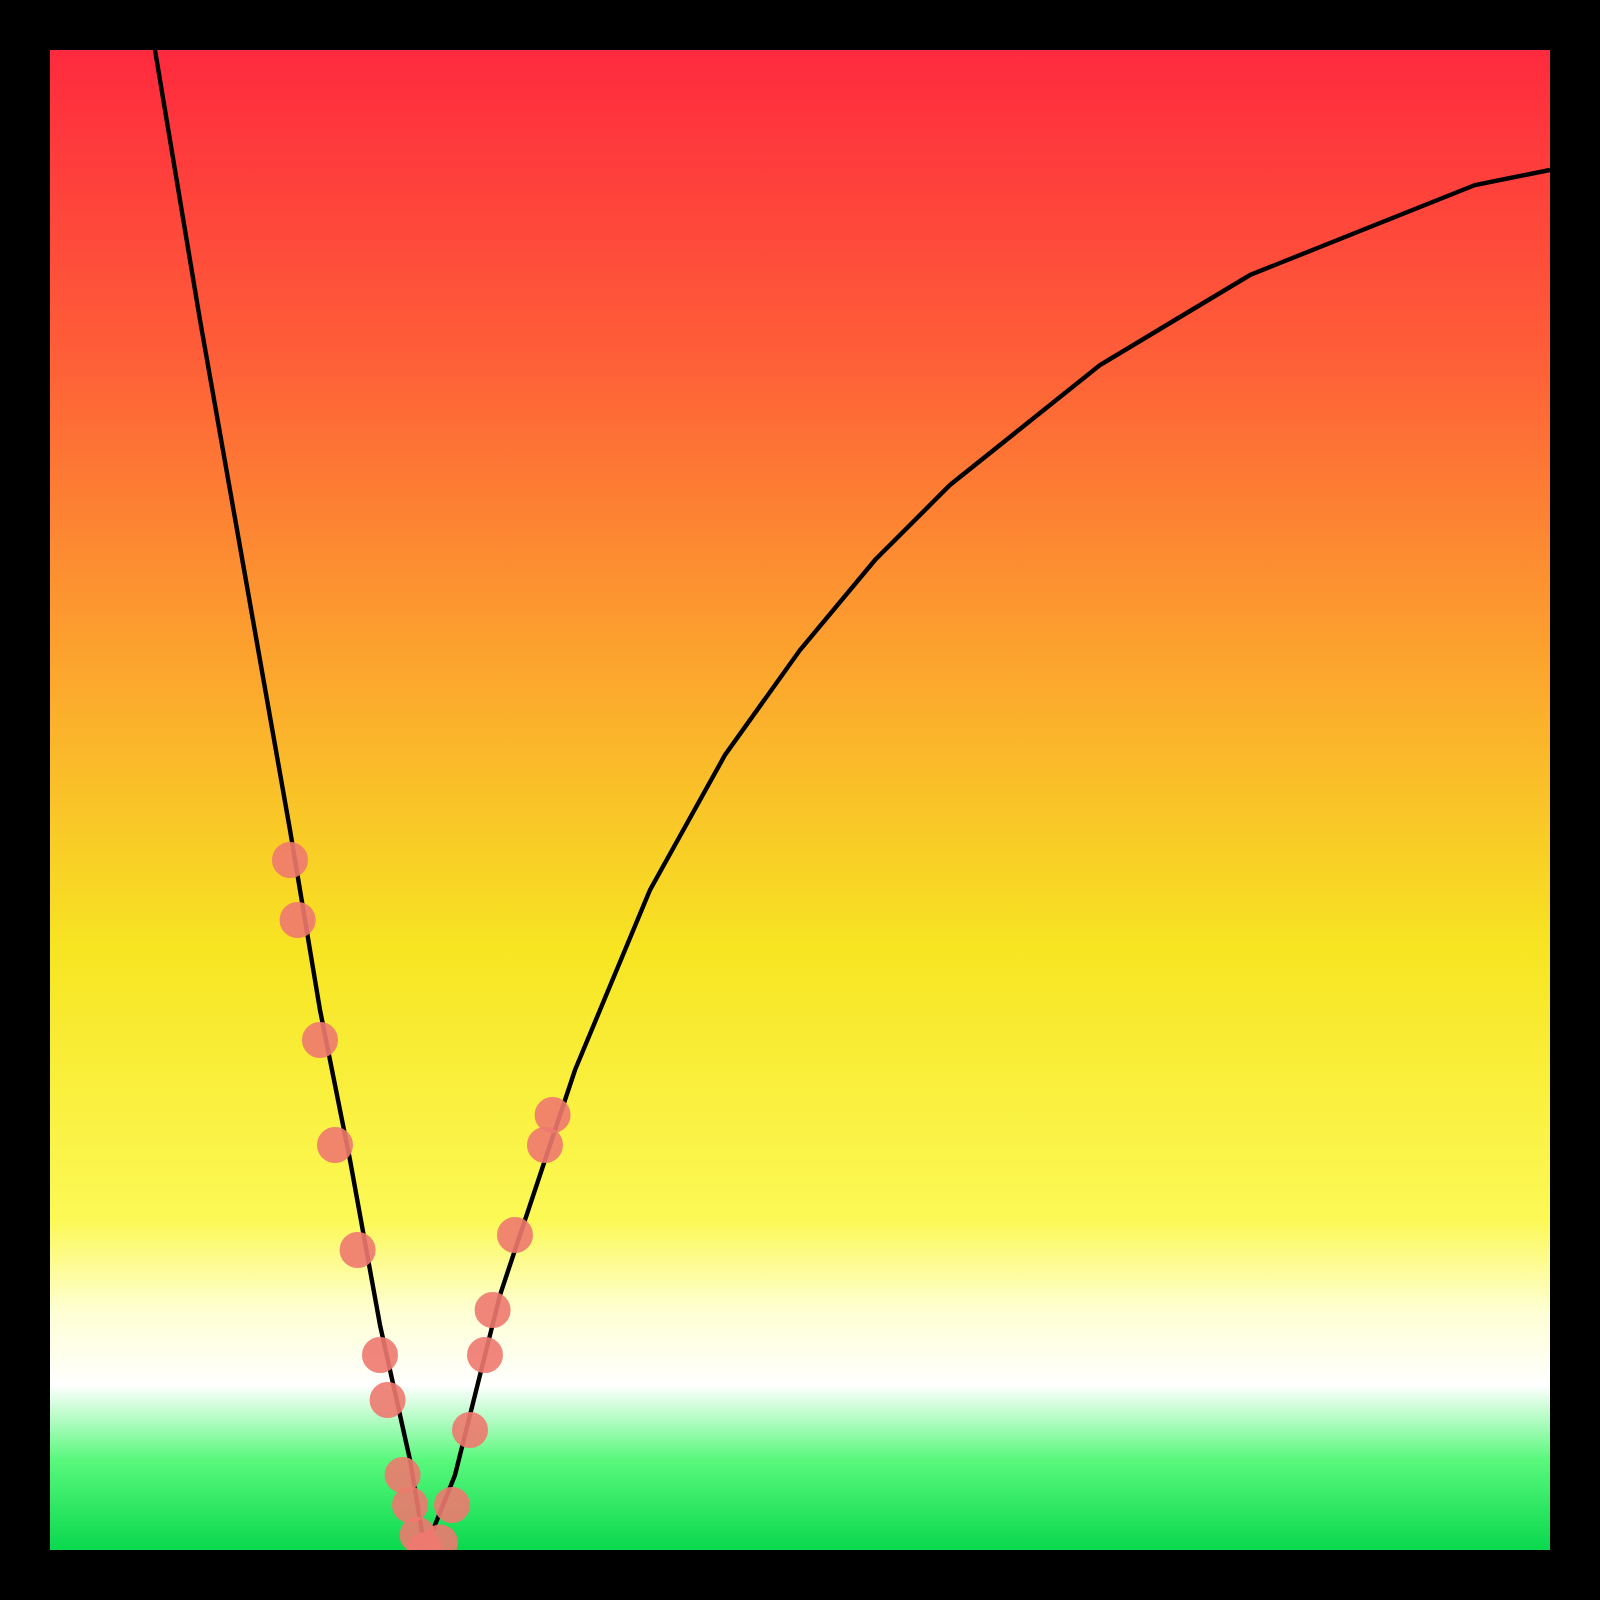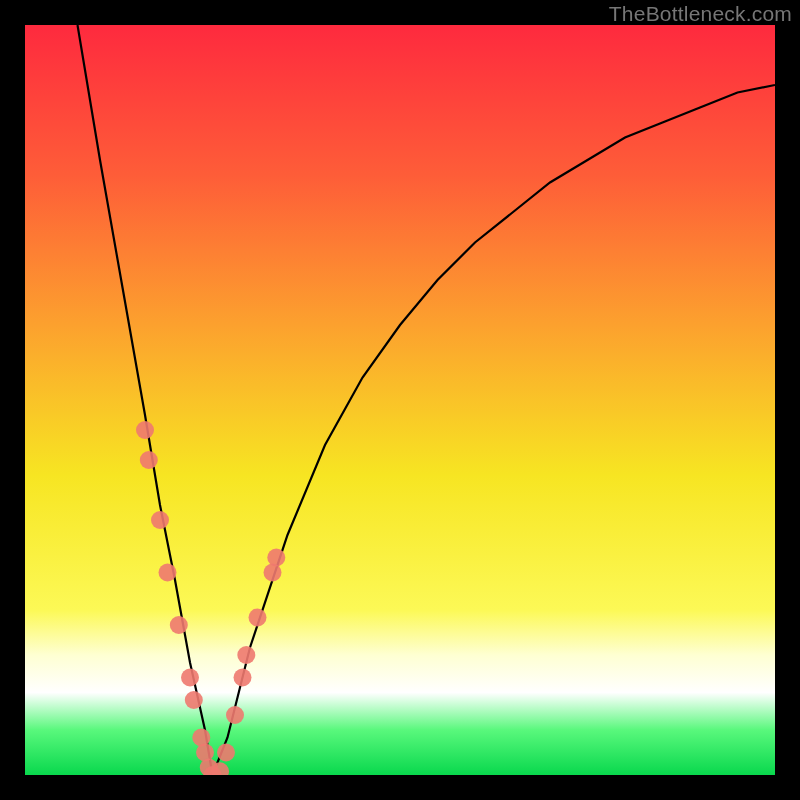--- a/index.html
+++ b/index.html
@@ -55,21 +55,20 @@
   }
   .dot {
     fill: #ee796f;
     fill-opacity: 0.9;
   }
 </style>
 </head>
 <body>
 
 <div class="frame">
-  <div class="watermark">TheBottleneck.com</div>
   <div class="plot-area">
     <svg class="curve" viewBox="0 0 750 750">
       <path id="curve-path" fill="none" stroke="#000" stroke-width="2.2" d="M52.5,0.0 L75.0,135.0 L97.5,262.5 L120.0,390.0 L135.0,480.0 L150.0,555.0 L165.0,637.5 L180.0,705.0 L187.5,750.0 L202.5,712.5 L225.0,622.5 L262.5,510.0 L300.0,420.0 L337.5,352.5 L375.0,300.0 L412.5,255.0 L450.0,217.5 L487.5,187.5 L525.0,157.5 L562.5,135.0 L600.0,112.5 L637.5,97.5 L675.0,82.5 L712.5,67.5 L750.0,60.0"></path>
       <g id="dots">
           <circle cx="120.0" cy="405.0" r="9" class="dot"></circle>
           <circle cx="123.8" cy="435.0" r="9" class="dot"></circle>
           <circle cx="135.0" cy="495.0" r="9" class="dot"></circle>
           <circle cx="142.5" cy="547.5" r="9" class="dot"></circle>
           <circle cx="153.8" cy="600.0" r="9" class="dot"></circle>
           <circle cx="165.0" cy="652.5" r="9" class="dot"></circle>

